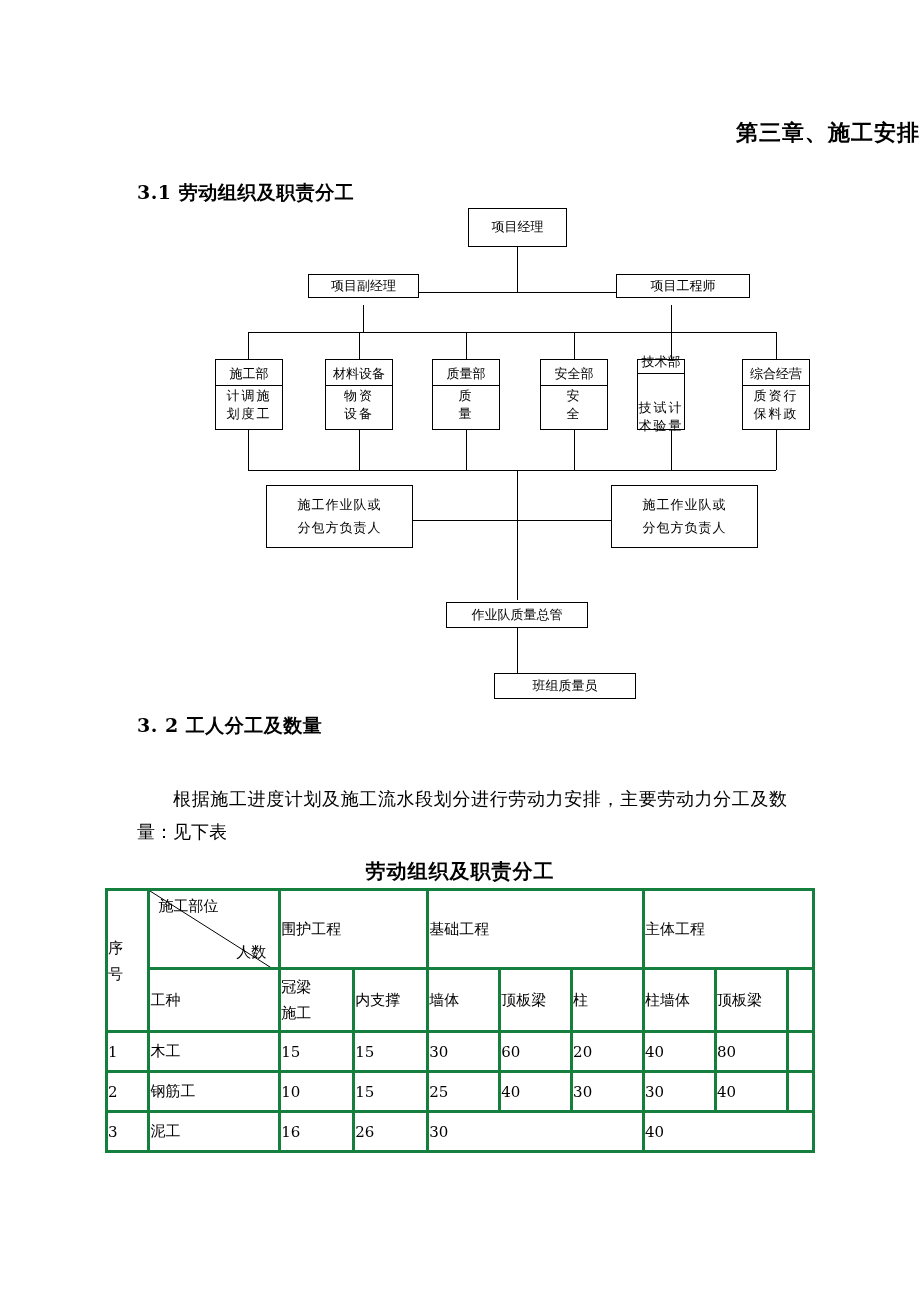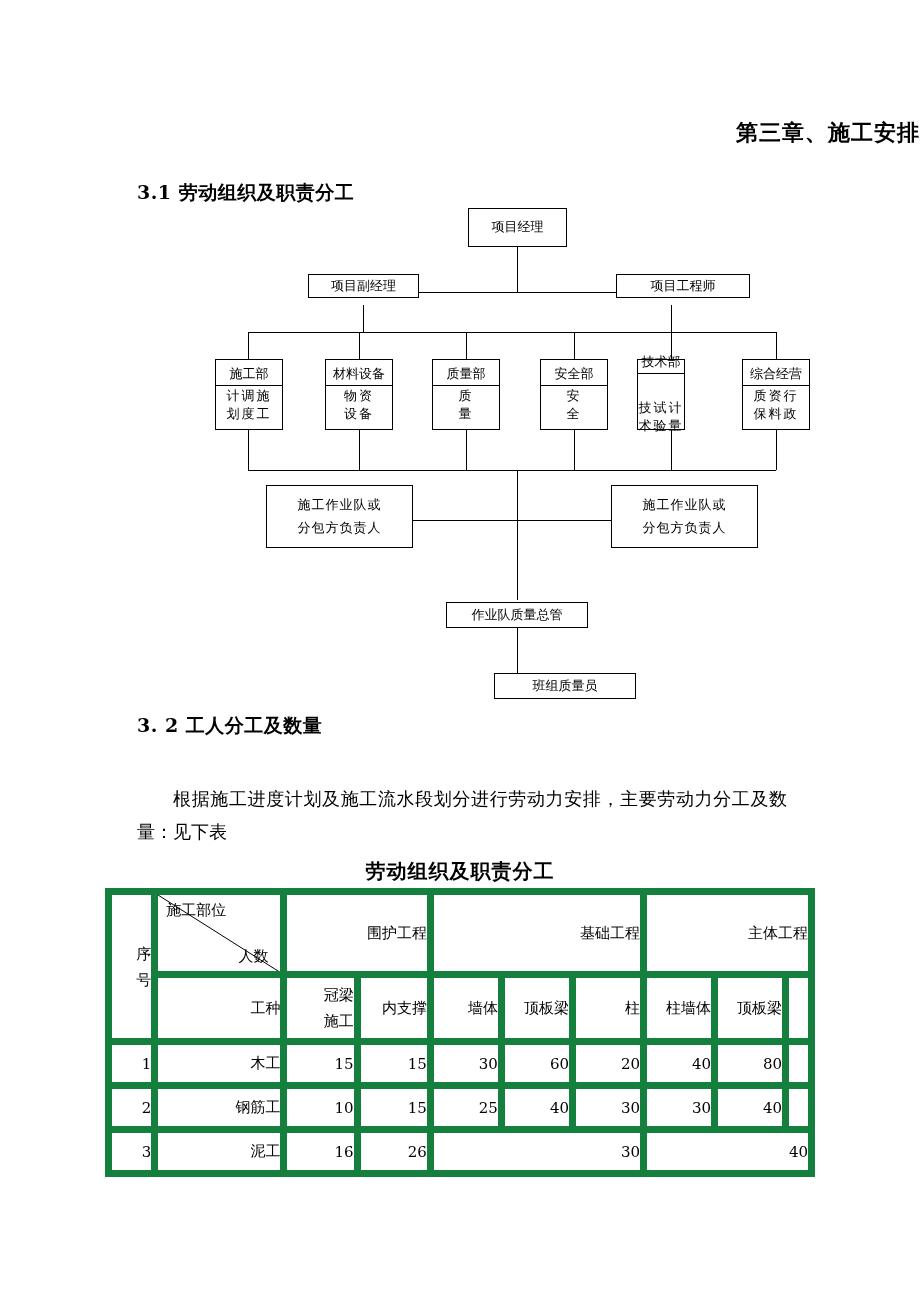--- a/index.html
+++ b/index.html
@@ -118,22 +118,22 @@
   table.labor {
     position: absolute;
     top: 888px;
     left: 105px;
     width: 710px;
     border-collapse: collapse;
     font-size: 15px;
     background: #fff;
   }
   table.labor td, table.labor th {
-    border: 7px solid #15803d;
-    text-align: right;
+    border: 3px solid #15803d;
+    text-align: left;
     vertical-align: middle;
     font-weight: normal;
     padding: 0;
   }
   .corner {
     position: relative;
     height: 76px;
     overflow: hidden;
   }
   .corner .diag {

